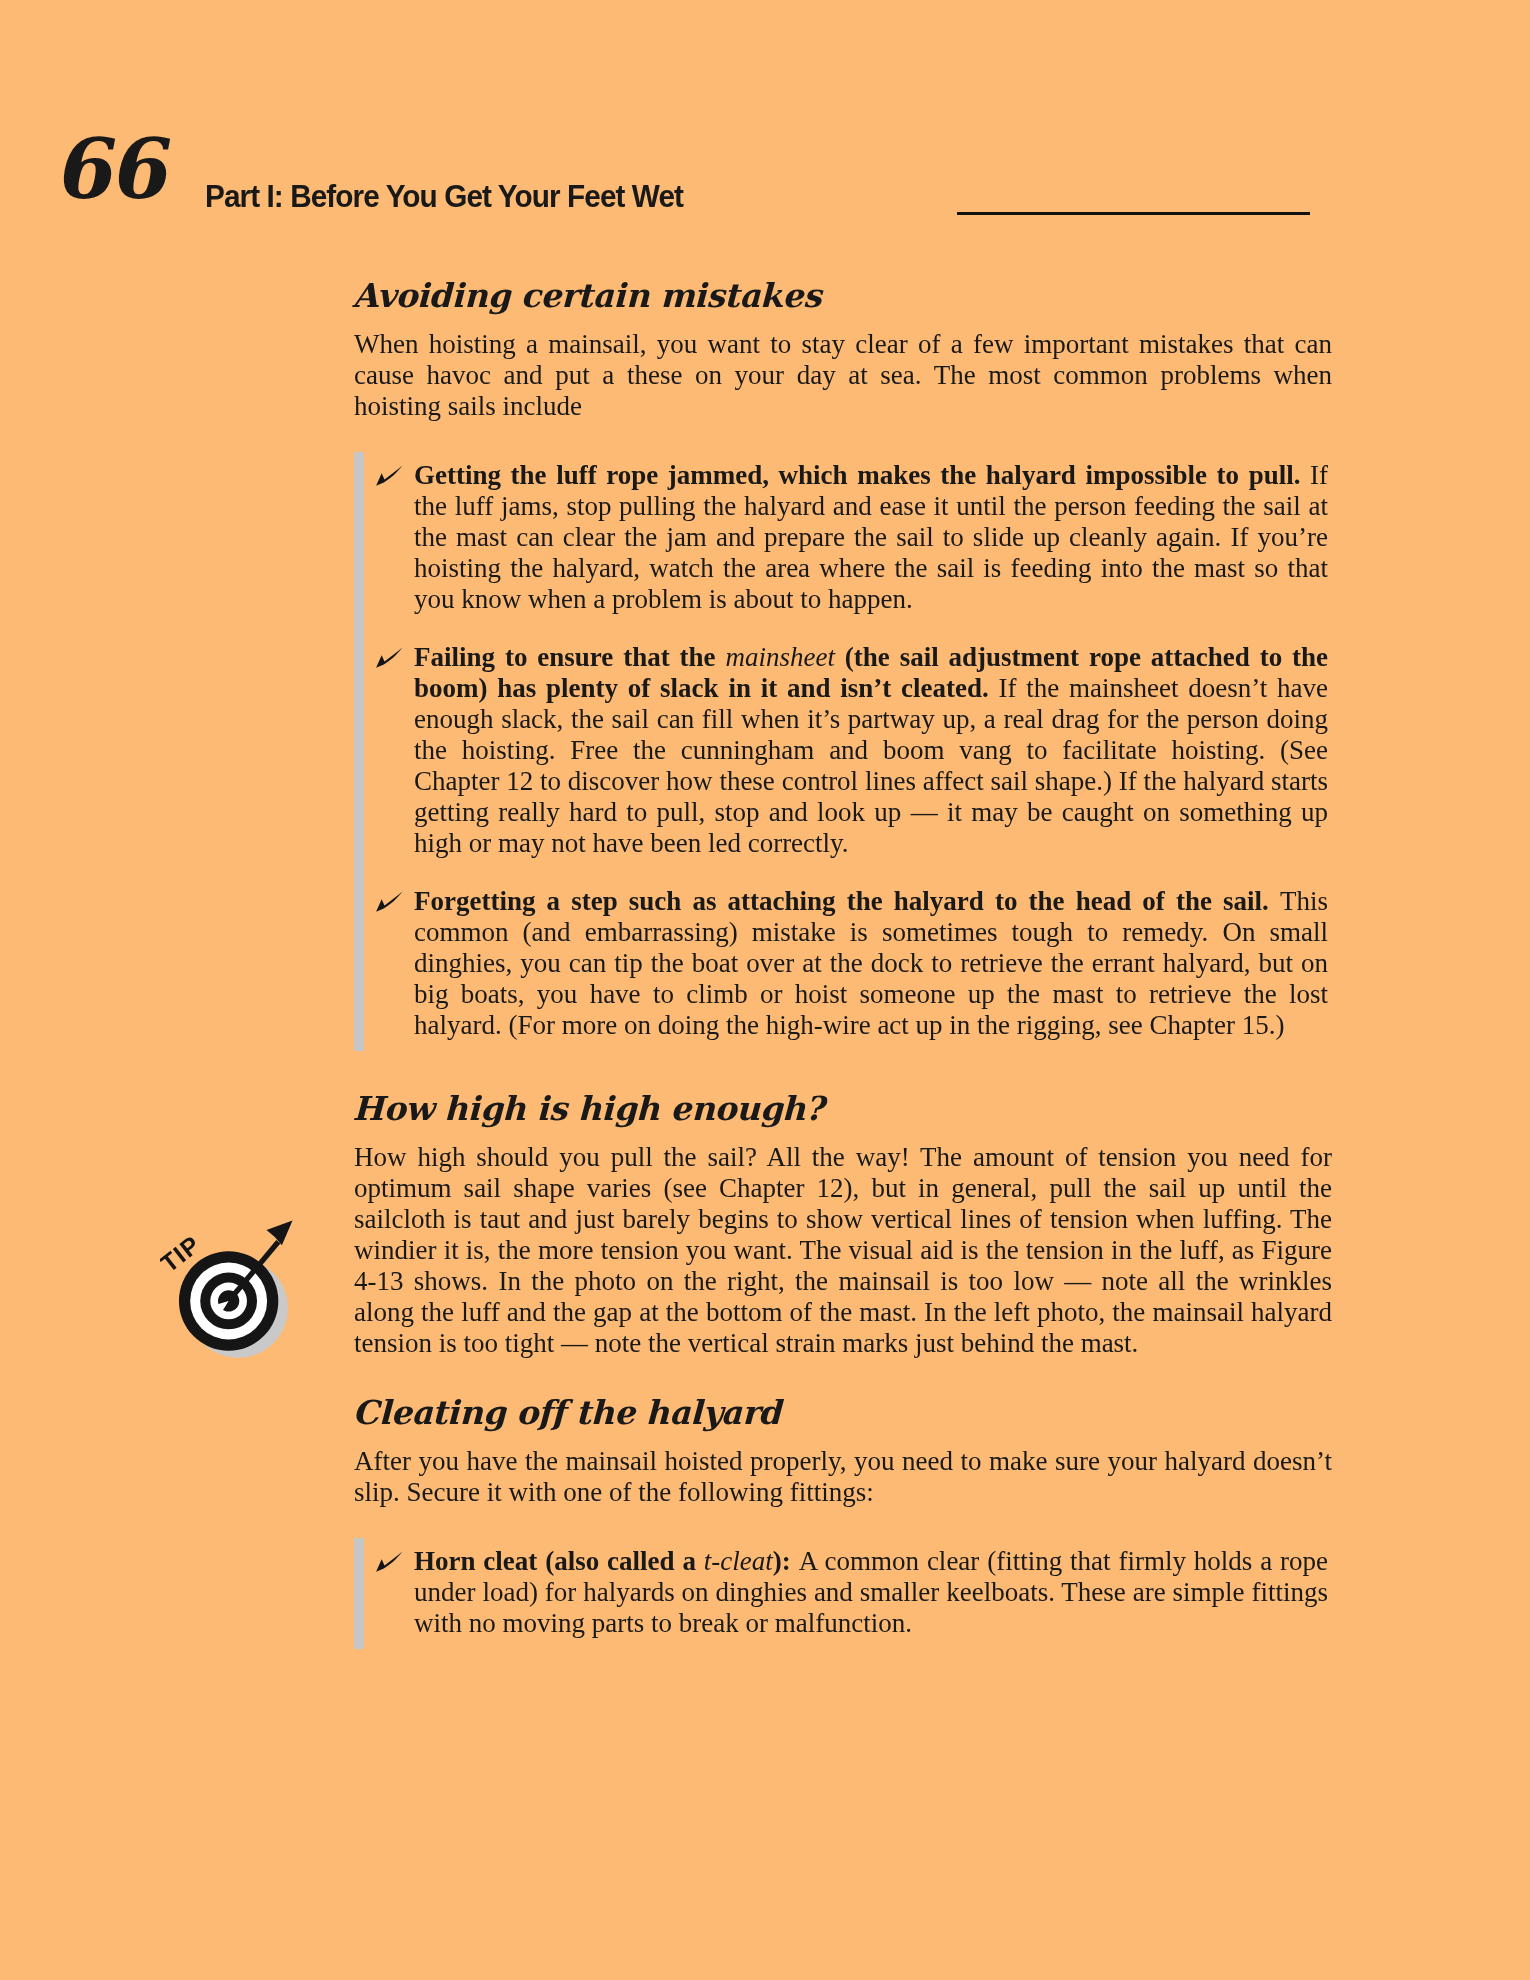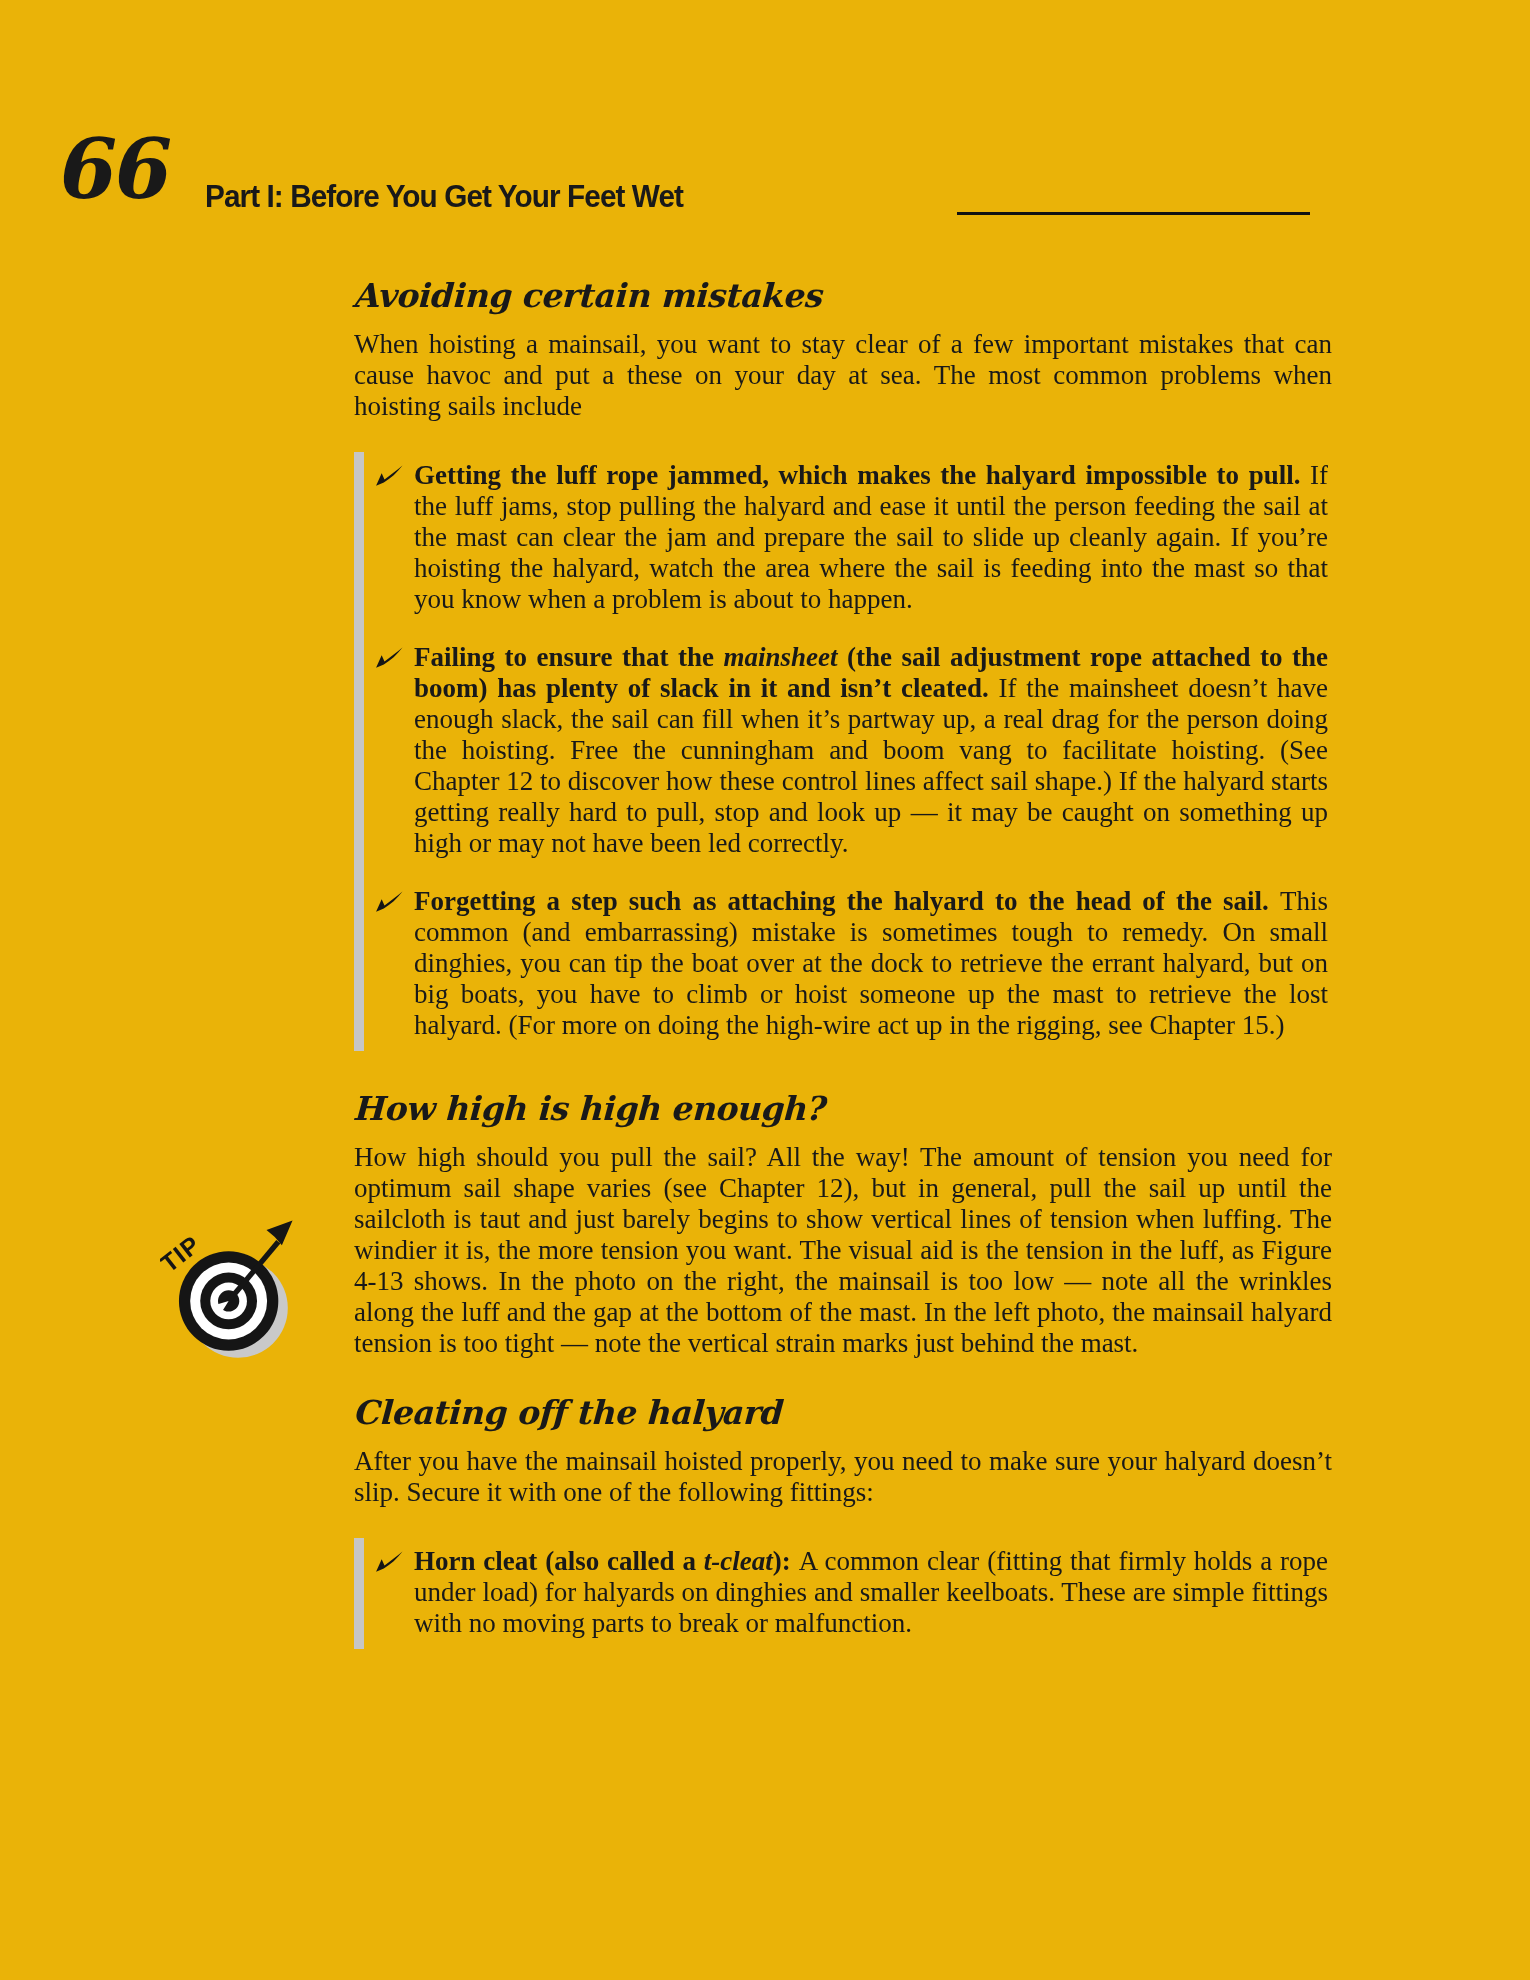--- a/index.html
+++ b/index.html
@@ -1,19 +1,19 @@
 <!DOCTYPE html>
 <html><head>
 <meta charset="utf-8">
 <style>
   html,body{margin:0;padding:0;background:#ffffff;}
   .page{
     position:relative;
     width:1530px;height:1980px;
-    background:#eab308;
+    background:#fdba74;
     color:#191919;
     font-family:"Liberation Serif", serif;
     overflow:hidden;
   }
   
   .pagenum{
     position:absolute;left:60px;top:128px;
     font-family:"DejaVu Serif", serif;
     font-style:italic;font-weight:700;
     font-size:82px;line-height:1;
@@ -67,21 +67,21 @@
     font-size:27px;line-height:31px;
     text-align:justify;
   }
   .checklist li:last-child{margin-bottom:0;}
   .check-arrow{
     position:absolute;left:21px;top:5px;
     width:28px;height:22px;
   }
   .r-b{font-weight:700;}
   .r-i{}
-  .r-bi{font-weight:700;font-style:italic;}
+  .r-bi{font-weight:400;font-style:italic;}
   
   .tip-wrap{
     position:absolute;left:160px;top:1218px;
     width:142px;height:150px;
   }
 </style>
 </head>
 <body>
 
 <div class="page">

